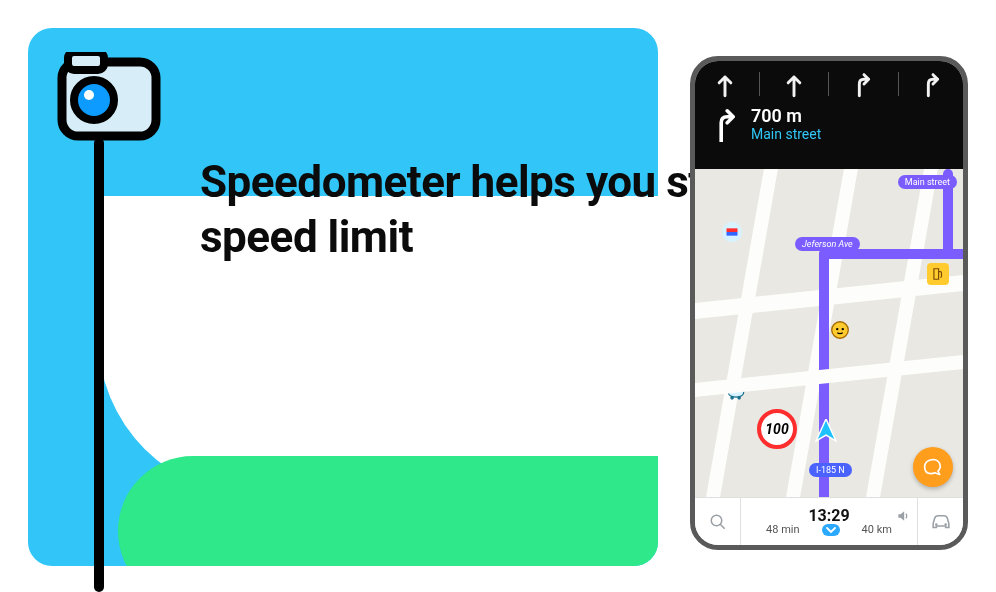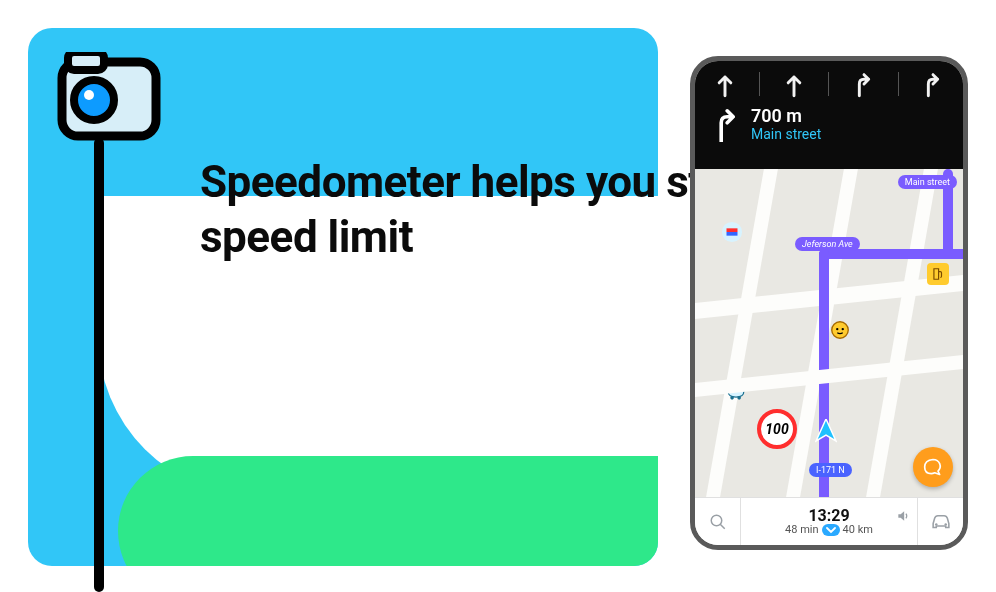--- a/index.html
+++ b/index.html
@@ -282,21 +282,21 @@
   .bottom-bar .side-btn.right { border-left:1px solid #e0e0e0;}
   .bottom-center {
     flex:1;
     text-align:center;
     line-height:1.1;
     position:relative;
   }
   .bottom-center .eta { font-size:16px; font-weight:700; color:#111;}
   .bottom-center .sub {
     font-size:11px; color:#555;
-    display:flex; gap:3px; align-items:center; justify-content:center;
+    display:flex; gap:22px; align-items:center; justify-content:center;
   }
   .chev-chip{
     display:inline-flex; align-items:center; justify-content:center;
     width:18px; height:12px; border-radius:6px;
     background:#2aa9ff; color:#fff; font-size:9px;
   }
   .sound-btn {
     position:absolute;
     right:6px; top:2px;
     color:#9aa0a6;
@@ -364,21 +364,21 @@
     <div class="road-v1"></div>
       <div class="road-v2"></div>
       <div class="road-v3"></div>
 
     <div class="route-turn"></div>
     <div class="route-h"></div>
     <div class="route-v"></div>
 
     <div class="street-pill pill-main">Main street</div>
     <div class="street-pill pill-jeff">Jeferson Ave</div>
-    <div class="street-pill pill-route">I-171 N</div>
+    <div class="street-pill pill-route">I-185 N</div>
 
     <span class="poi poi-police">
       <svg width="22" height="22" viewBox="0 0 24 24">
           <circle cx="12" cy="12" r="11" fill="#d7f3ff"></circle>
           <rect x="6" y="8" width="12" height="4" fill="#ff2e2e"></rect>
           <rect x="6" y="12" width="12" height="4" fill="#3366ff"></rect>
         </svg>
     </span>
     <span class="poi poi-gas">
       <svg width="14" height="14" viewBox="0 0 24 24">

